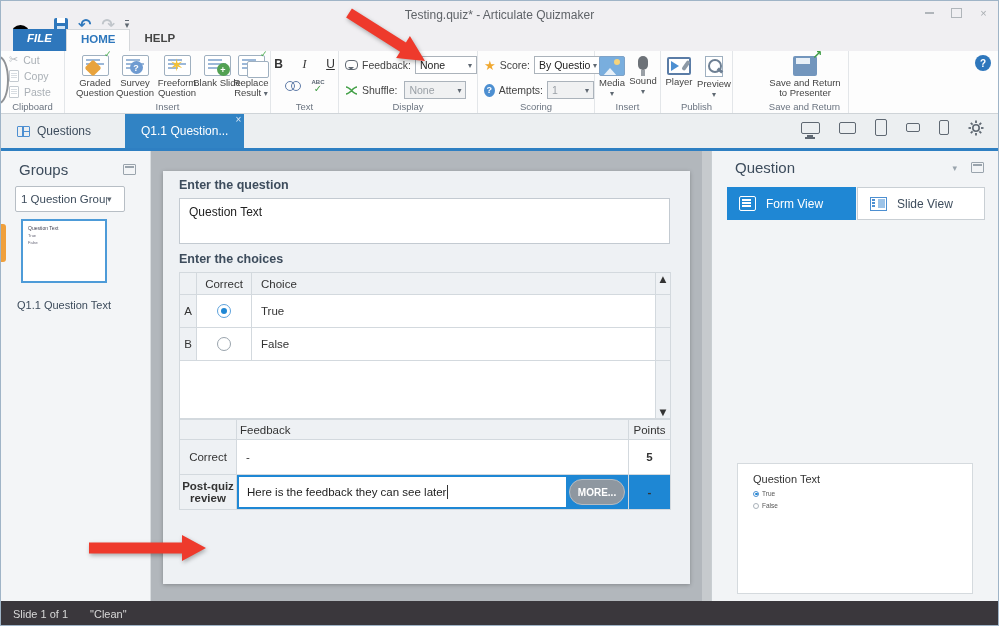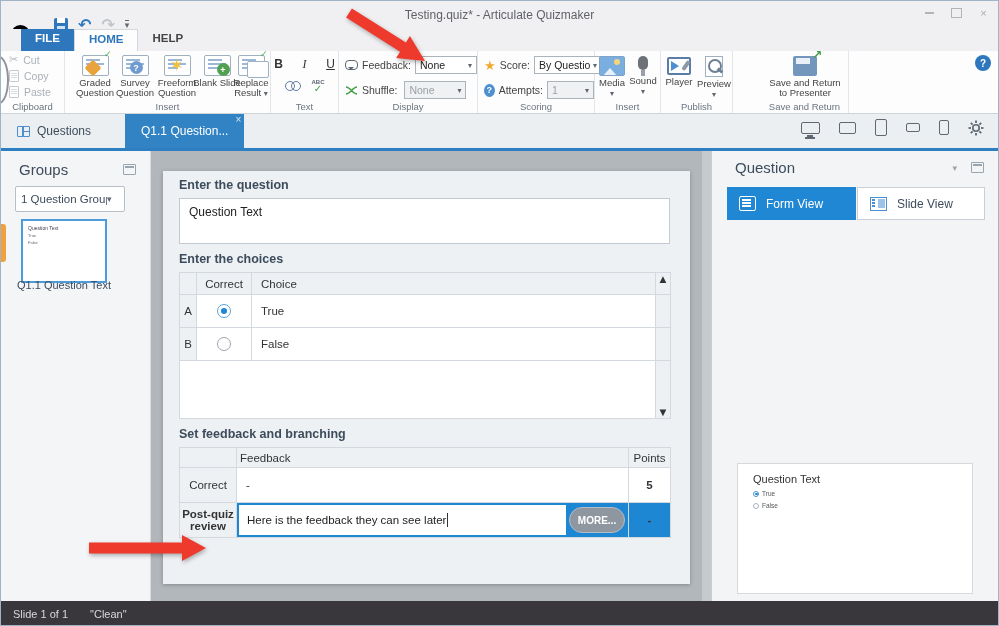--- a/index.html
+++ b/index.html
@@ -21,21 +21,21 @@
   .qat-caret { color:#5f6872; font-size:9px; border-top:1px solid #5f6872; padding-top:1px; line-height:7px;}
   #win-title { position:absolute; left:0; right:0; top:7px; text-align:center; font-size:12px; color:#5f6368; }
   .win-btns { position:absolute; right:6px; top:4px; display:flex; gap:10px; align-items:center; }
   .wb { width:17px; height:15px; display:flex; align-items:center; justify-content:center; color:#a7acb1; font-size:11px; }
   .wb-min::after { content:""; width:9px; height:0; border-bottom:2px solid #b0b5ba; }
   .wb-max::after { content:""; width:9px; height:8px; border:1.5px solid #b0b5ba; }
 
   
   #ribbon-tabs { position:absolute; left:0; top:28px; width:100%; height:22px; background:#f0eff2; display:flex; }
   .rtab { padding:3px 14px; font-size:11.5px; font-weight:bold; color:#444; }
-  .rtab.file { background:#2e77bc; color:#fff; margin-left:20px; }
+  .rtab.file { background:#2e77bc; color:#fff; margin-left:12px;font-style:italic; }
   .rtab.active { background:#fdfdfd; color:#2e77bc; border:1px solid #d5d8db; border-bottom:none; }
 
   
   #ribbon { position:absolute; left:0; top:50px; width:100%; height:63px; background:#fdfdfd;
     border-bottom:1px solid #cfd4d8; }
   .rgroup { position:absolute; top:0; height:62px; border-right:1px solid #e3e6e9; }
   .grp-label { position:absolute; left:0; right:0; bottom:1px; text-align:center; font-size:9.5px; color:#6b7480; }
   .big-btn { position:absolute; top:3px; width:52px; text-align:center; }
   .big-btn .bb-labels { font-size:9.5px; color:#444; line-height:10px; margin-top:2px; }
   .slide-ic { position:relative; width:27px; height:21px; margin:1px auto 0; background:#fff;
@@ -130,21 +130,21 @@
   #groups-panel { width:150px; background:#f3f5f7; position:relative; border-right:1px solid #d8dcdf; }
   .panel-title { font-size:15px; color:#3d4c5c; }
   .autohide-ic { width:13px; height:11px; border:1.5px solid #9aa4ad; border-radius:1px; position:relative; }
   .autohide-ic::after { content:""; position:absolute; left:1px; top:1px; right:1px; height:2px; background:#9aa4ad; }
   #groups-dd { position:absolute; left:14px; top:35px; width:110px; height:26px; background:#fff;
     border:1px solid #b7bec5; border-radius:2px; display:flex; align-items:center; font-size:11.5px; color:#3d4c5c; padding:0 5px; }
   #groups-dd .sv { width:86px; overflow:hidden; white-space:nowrap; }
   #thumb { position:absolute; left:20px; top:68px; width:86px; height:64px; background:#fff; border:2px solid #4d9bd8; padding:4px 5px; }
   #thumb .t1 { font-size:5px; color:#445; }
   #thumb .t2 { font-size:4px; color:#667; margin-top:2px; }
-  #thumb-label { position:absolute; left:0px; top:128px; width:126px; text-align:center; font-size:11px; color:#3d4c5c; }
+  #thumb-label { position:absolute; left:0px; top:148px; width:126px; text-align:center; font-size:11px; color:#3d4c5c; }
 
   
   #canvas { flex:1; background:#b2b7bc; position:relative; }
   #canvas-scroll { position:absolute; right:0; top:0; width:9px; height:100%; background:#c6cacd; }
   #form-panel { position:absolute; left:12px; top:20px; width:527px; height:413px; background:#eef1f4;
     box-shadow:0 1px 4px rgba(0,0,0,.25); padding:7px 16px; }
   .form-h { font-size:12.5px; font-weight:bold; color:#3d4c5c; margin:8px 0 6px; }
   .form-h:first-child { margin-top:0; }
   #q-input { width:491px; height:46px; background:#fff; border:1px solid #c3cad1; font-size:12px; color:#222; padding:6px 9px; }
 
@@ -476,21 +476,20 @@
             <td style="padding-left:9px;">False</td>
             <td class="scrollcell"></td>
           </tr>
           <tr style="height:58px;">
             <td colspan="3"></td>
             <td class="scrollcell scroll-dn">▼</td>
           </tr>
         </tbody>
           </table>
 
-        <div class="form-h">Set feedback and branching</div>
         <table class="grid">
           <colgroup>
               <col style="width:57px">
               <col style="width:392px">
               <col style="width:42px">
             </colgroup>
           <tbody>
               <tr style="height:20px;">
             <td class="hdr"></td>
             <td class="hdr" style="padding-left:3px;">Feedback</td>

